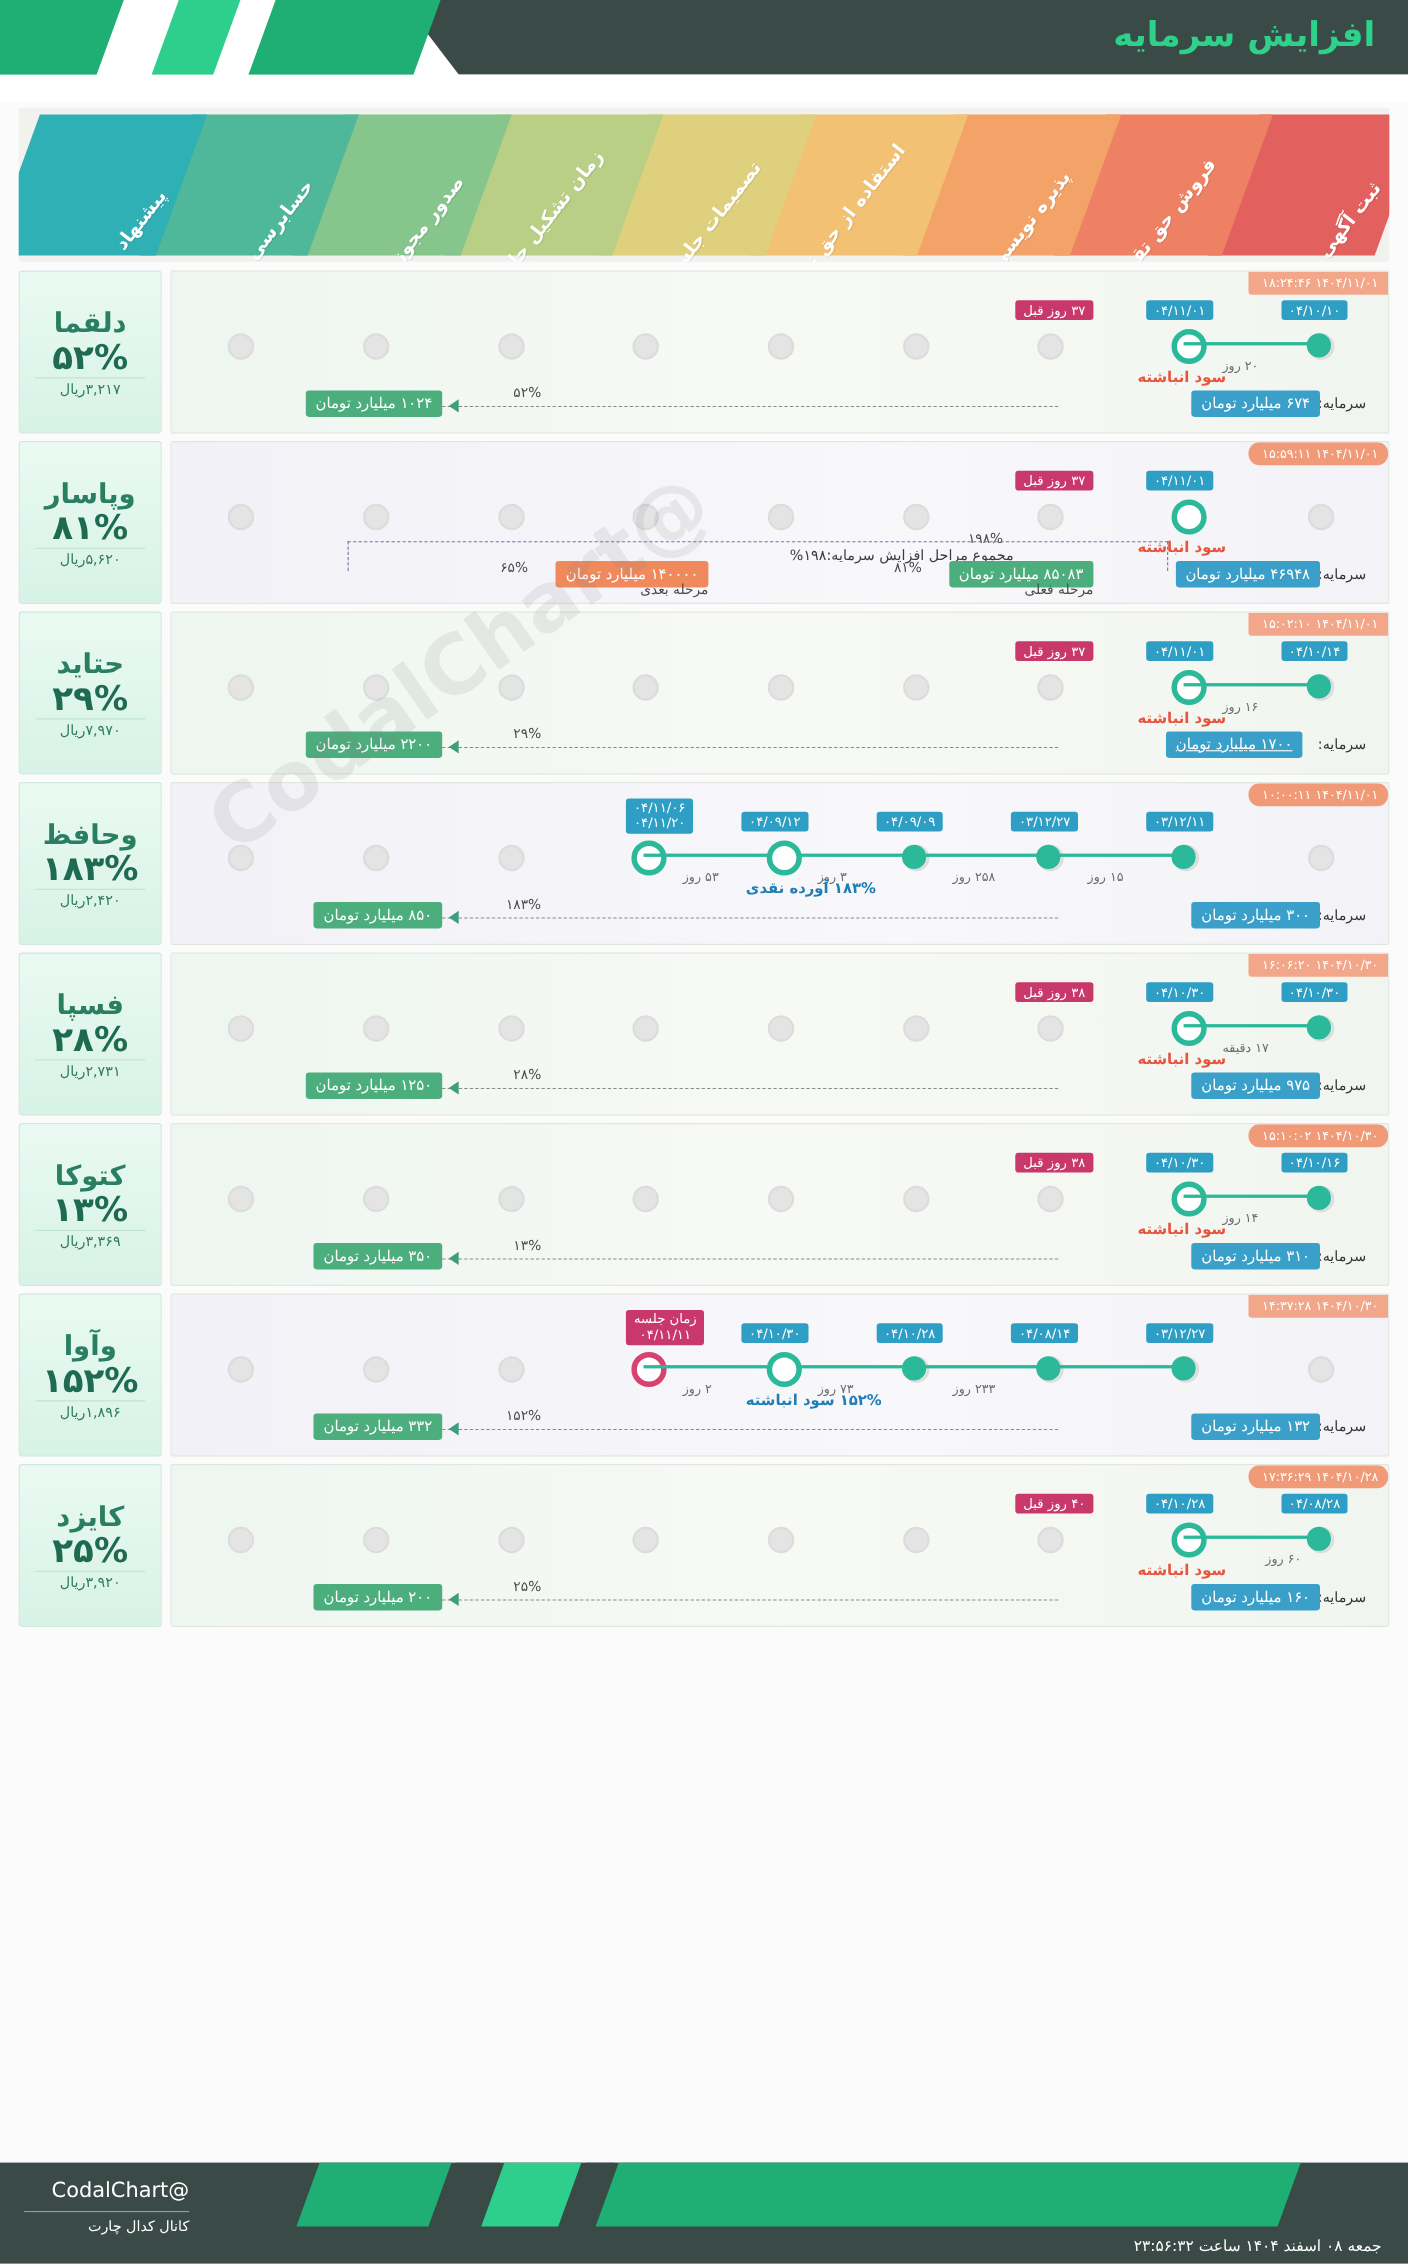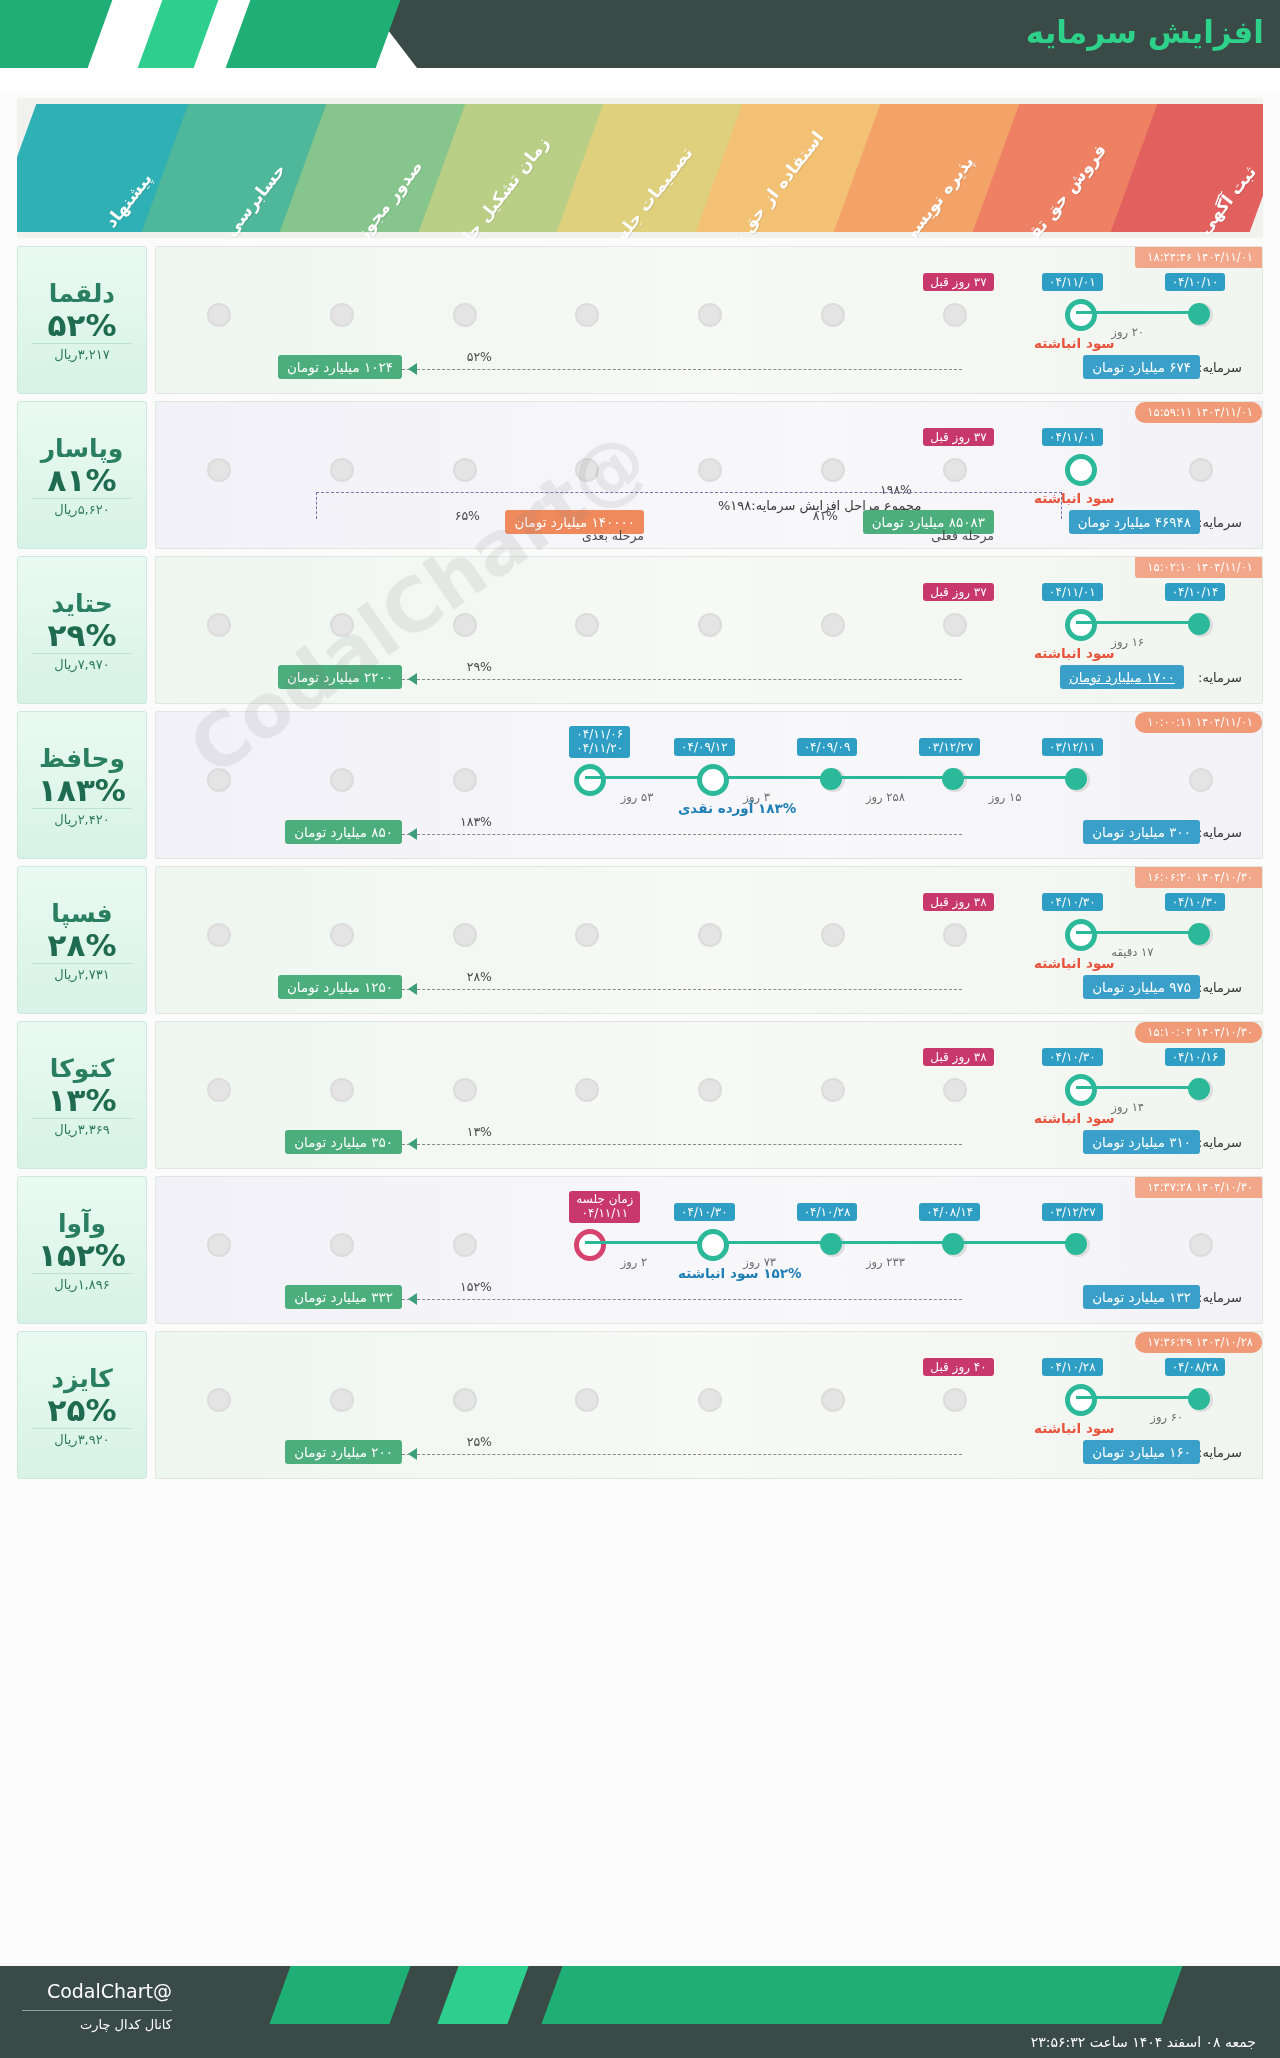--- a/index.html
+++ b/index.html
@@ -3,21 +3,21 @@
 <meta charset="utf-8">
 <style>
   html,body{margin:0;padding:0;background:#ffffff;}
   body{width:1280px;height:2058px;font-family:"DejaVu Sans","Liberation Sans",sans-serif;overflow:hidden;position:relative;}
   .page{position:relative;width:1280px;height:2058px;background:#fbfbfb;}
 
   
   .header{position:relative;height:92px;background:#ffffff;overflow:hidden;}
   .hdr-dark{position:absolute;top:0;right:0;width:915px;height:68px;background:#3a4a46;
     clip-path:polygon(0 0,100% 0,100% 100%,52px 100%);}
-  .hdr-title{position:absolute;top:14px;right:16px;color:#2dd18a;font-size:31px;font-weight:bold;letter-spacing:1px;}
+  .hdr-title{position:absolute;top:14px;right:30px;color:#2dd18a;font-size:31px;font-weight:bold;letter-spacing:1px;}
   .hdr-sub{position:absolute;top:20px;left:30px;color:#ffffff;font-size:17px;}
   .hdr-green-wrap{position:absolute;top:0;left:0;width:380px;height:68px;}
   .hg{position:absolute;top:0;height:68px;transform:skewX(-20deg);}
   .hg1{left:-20px;width:120px;background:#1fae73;}
   .hg2{left:104px;width:44px;background:#ffffff;}
   .hg3{left:150px;width:56px;background:#2ecf8d;}
   .hg4{left:208px;width:30px;background:#ffffff;}
   .hg5{left:238px;width:150px;background:#1fae73;}
   .hdr-bottom-bar{position:absolute;top:68px;left:0;width:100%;height:24px;background:#ffffff;}
 

